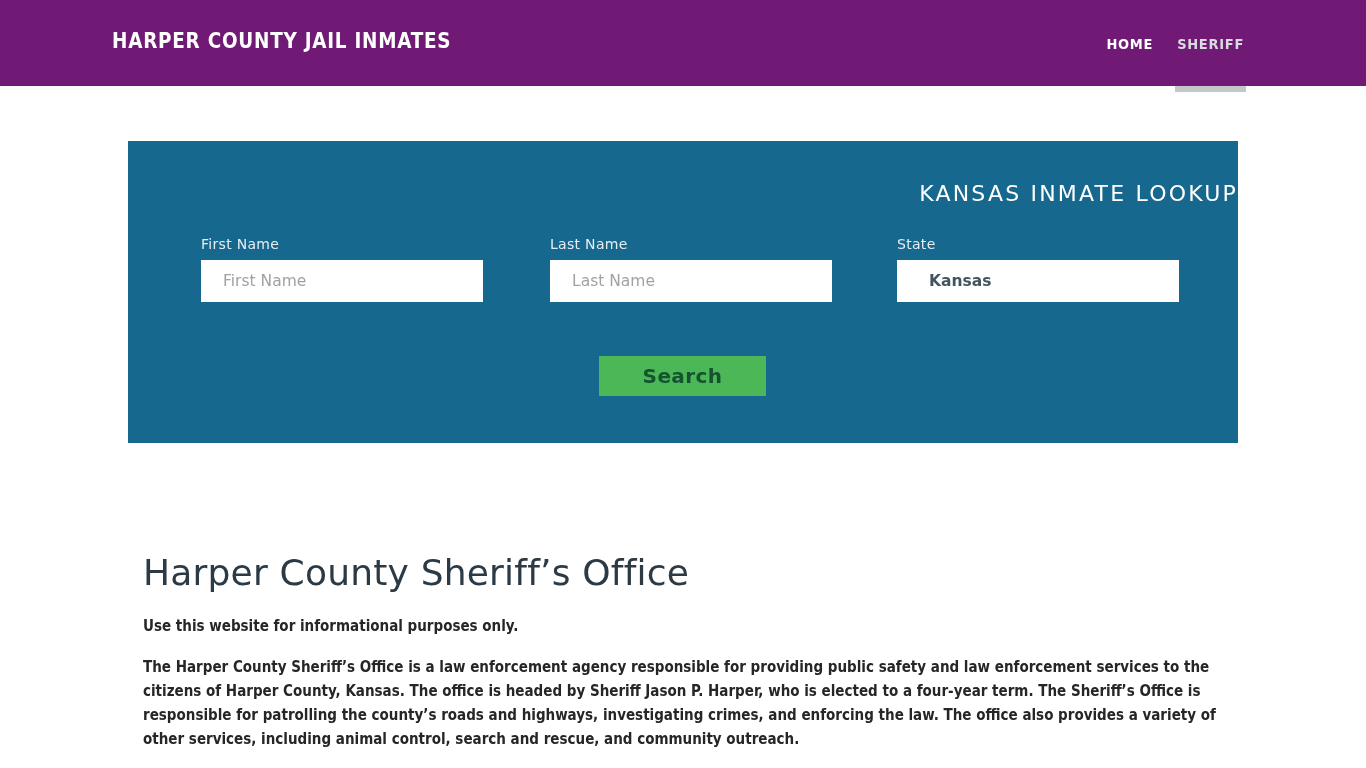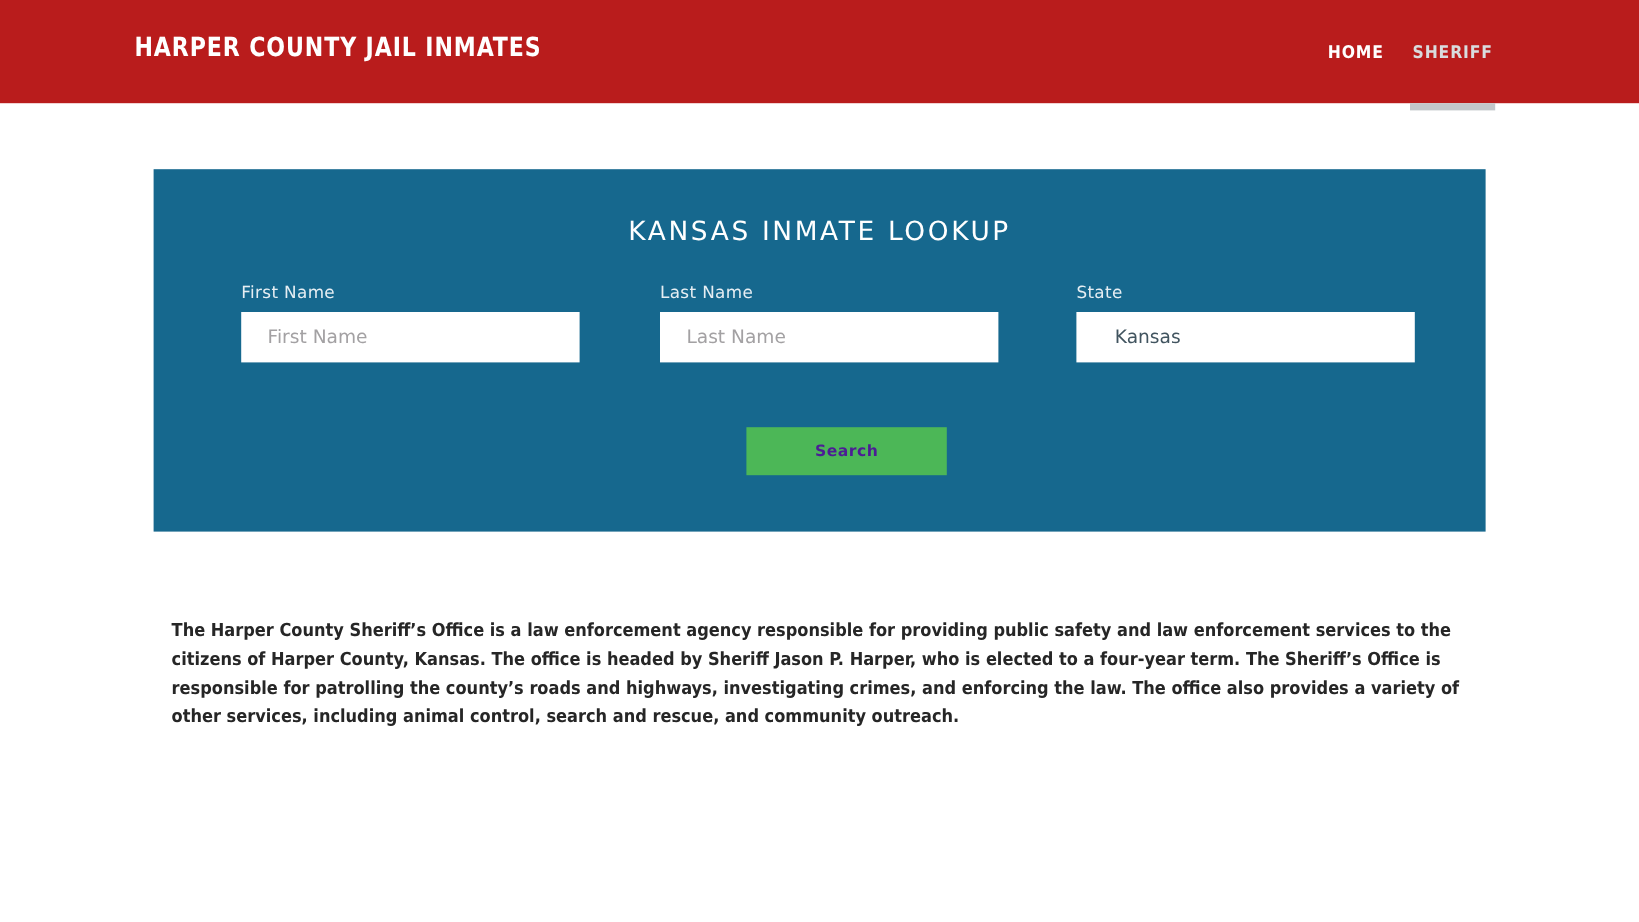--- a/index.html
+++ b/index.html
@@ -13,21 +13,21 @@
     background: #ffffff;
     font-family: "DejaVu Sans", "Liberation Sans", sans-serif;
   }
 
   
   .site-header {
     position: absolute;
     top: 0; left: 0;
     width: 1366px;
     height: 86px;
-    background: #b91c1c;
+    background: #701a75;
   }
   .brand {
     position: absolute;
     left: 112px;
     top: 28px;
     color: #ffffff;
     font-size: 22px;
     font-weight: bold;
     letter-spacing: 0.8px;
     font-family: "DejaVu Sans Condensed", "Liberation Sans Narrow", "Liberation Sans", sans-serif;
@@ -77,21 +77,21 @@
     top: 141px;
     width: 1110px;
     height: 302px;
     background: #16688e;
   }
   .lookup-title {
     position: absolute;
     top: 40px;
     left: 0;
     width: 100%;
-    text-align: center;
+    text-align: right;
     color: #ffffff;
     font-size: 22px;
     font-weight: normal;
     letter-spacing: 2.2px;
     text-transform: uppercase;
     margin: 0;
     font-family: "DejaVu Sans", "Liberation Sans", sans-serif;
   }
   .field-group {
     position: absolute;
@@ -117,39 +117,38 @@
     border: 0;
     outline: none;
     padding: 0 22px;
     font-size: 15.5px;
     color: #41545f;
     font-family: "DejaVu Sans", "Liberation Sans", sans-serif;
   }
   .field-input::placeholder { color: #a3a1a3; opacity: 1; }
   .field-value {
     color: #41545f;
-    font-weight: normal;
+    font-weight: bold;
     padding-left: 32px;
   }
 
   .search-button {
     position: absolute;
     left: 471px;
     top: 215px;
     width: 167px;
     height: 40px;
     background: #4cb757;
     border: 0;
-    color: #4c1d95;
-    font-size: 13px;
+    color: #14532d;
+    font-size: 20px;
     font-weight: bold;
     letter-spacing: 0.4px;
     cursor: pointer;
     font-family: "DejaVu Sans", "Liberation Sans", sans-serif;
-    margin-left: 23px;
   }
 
   
   .content {
     position: absolute;
     left: 143px;
     top: 495px;
     width: 1080px;
   }
   .breadcrumb {
@@ -227,14 +226,16 @@
   <div class="field-group state">
     <label class="field-label">State</label>
     <input class="field-input field-value" type="text" value="Kansas" style="">
   </div>
 
   <button class="search-button">Search</button>
 </section>
 
 <main class="content">
 
+  <h1 class="page-title">Harper County Sheriff’s Office</h1>
+  <p class="lead">Use this website for informational purposes only.</p>
   <p class="body-copy">The Harper County Sheriff’s Office is a law enforcement agency responsible for providing public safety and law enforcement services to the citizens of Harper County, Kansas. The office is headed by Sheriff Jason P. Harper, who is elected to a four-year term. The Sheriff’s Office is responsible for patrolling the county’s roads and highways, investigating crimes, and enforcing the law. The office also provides a variety of other services, including animal control, search and rescue, and community outreach.</p>
 </main>
 
 </body></html>

